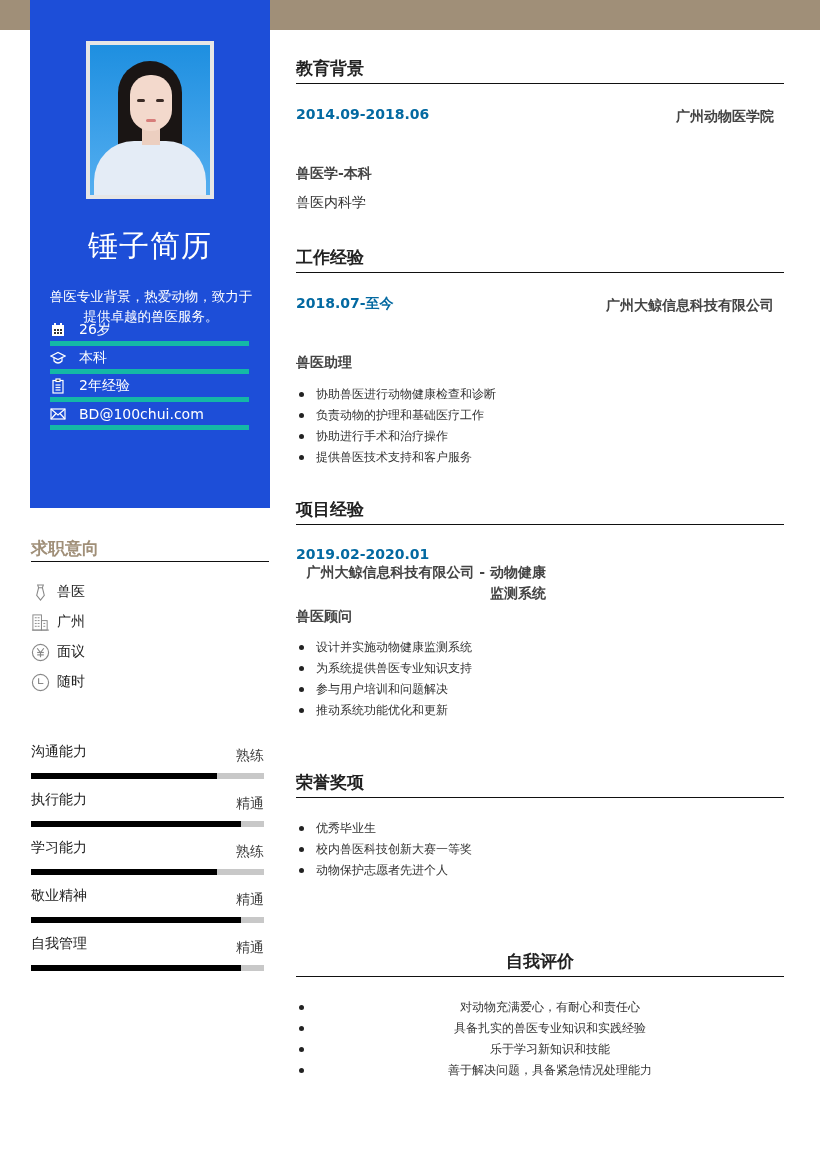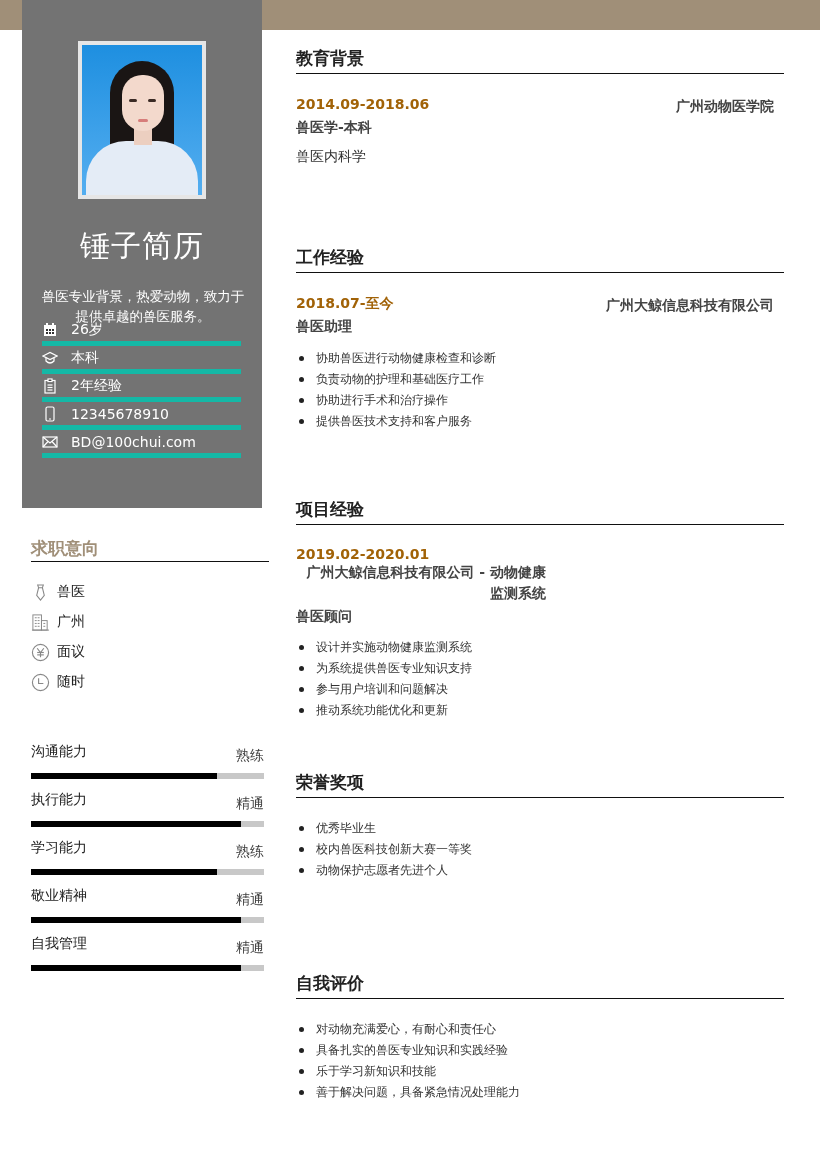--- a/index.html
+++ b/index.html
@@ -1,21 +1,21 @@
 <!DOCTYPE html>
 <html><head>
 <meta charset="utf-8">
 <style>
   * { box-sizing: border-box; margin: 0; padding: 0; }
   html, body { width: 820px; height: 1160px; background: #ffffff; overflow: hidden; }
   body { position: relative; font-family: "DejaVu Sans", "Liberation Sans", sans-serif; color: #333; }
 
   .topbar { position: absolute; left: 0; top: 0; width: 820px; height: 30px; background: #a08f78; }
 
-  .side-dark { position: absolute; left: 22px; top: 0; width: 240px; height: 508px; background: #737373; }
+  .side-dark { position: absolute; left: 30px; top: 0; width: 240px; height: 508px; background: #1d4ed8; }
   .photo { position: absolute; left: 56px; top: 41px; width: 128px; height: 158px; background: #e6e6e6; padding: 4px; }
   .photo-inner { width: 100%; height: 100%; background: linear-gradient(180deg, #1e8fe0 0%, #54aef0 100%); position: relative; overflow: hidden; }
   .hair { position: absolute; left: 28px; top: 16px; width: 64px; height: 120px; background: #1a1514; border-radius: 32px 32px 14px 14px; }
   .face { position: absolute; left: 40px; top: 30px; width: 42px; height: 56px; background: #f3d9cc; border-radius: 21px 21px 22px 22px; }
   .neck { position: absolute; left: 52px; top: 80px; width: 18px; height: 20px; background: #eccfc0; }
   .shirt { position: absolute; left: 4px; top: 96px; width: 112px; height: 60px; background: #e4ecf6; border-radius: 40px 40px 0 0; }
   .eye { position: absolute; top: 54px; width: 8px; height: 3px; background: #3a2a24; border-radius: 2px; }
   .mouth { position: absolute; left: 56px; top: 74px; width: 10px; height: 3px; background: #d77d7a; border-radius: 2px; }
 
   .name { position: absolute; left: 0; top: 226px; width: 240px; text-align: center; color: #fff; font-size: 30px; letter-spacing: 1px; }
@@ -35,23 +35,23 @@
 
   .skill { margin-top: 6px; height: 42px; position: relative; }
   .skill .sname { position: absolute; left: 0; top: 0; font-size: 14px; color: #222; }
   .skill .slevel { position: absolute; right: 5px; top: 4px; font-size: 14px; color: #404040; text-align: right; }
   .skill .bar { position: absolute; left: 0; top: 30px; width: 233px; height: 6px; background: #c8c8c8; }
   .skill .fill { height: 6px; background: #000; }
 
   .main { position: absolute; left: 296px; width: 488px; }
   .main .title { font-size: 17px; font-weight: bold; color: #222; height: 30px; line-height: 28px; border-bottom: 1.5px solid #111; }
   .entry-head { display: flex; justify-content: space-between; margin-top: 20px; padding-right: 10px; }
-  .entry-head .date { font-size: 14px; font-weight: bold; color: #a16207; white-space: nowrap; }
+  .entry-head .date { font-size: 14px; font-weight: bold; color: #0369a1; white-space: nowrap; }
   .entry-head .org { font-size: 14px; font-weight: bold; color: #444; text-align: right; line-height: 21px; max-width: 260px; }
-  .role { font-size: 14px; font-weight: bold; color: #444; line-height: 20px; }
+  .role { font-size: 14px; font-weight: bold; color: #444; line-height: 20px; margin-top: 36px; }
   .desc { font-size: 14px; color: #333; margin-top: 11px; }
   ul.bullets { list-style: none; margin-top: 12px; }
   ul.bullets li { font-size: 12px; color: #333; line-height: 21px; position: relative; padding-left: 20px; }
   ul.bullets li::before { content: ""; position: absolute; left: 3px; top: 8px; width: 5px; height: 5px; background: #222; border-radius: 50%; }
 </style>
 </head>
 <body>
 
 <div class="topbar"></div>
 
@@ -106,29 +106,20 @@
             <line x1="5.5" y1="7" x2="10.5" y2="7"></line>
             <line x1="5.5" y1="9.5" x2="10.5" y2="9.5"></line>
             <line x1="5.5" y1="12" x2="10.5" y2="12"></line>
           </svg>
       </span>
       <span>2年经验</span>
     </div>
     <div class="info-row">
       <span class="ic">
         <svg viewBox="0 0 16 16" fill="none" stroke="#fff" stroke-width="1.2">
-            <rect x="4" y="1" width="8" height="14" rx="1.5"></rect>
-            <line x1="7" y1="13" x2="9" y2="13"></line>
-          </svg>
-      </span>
-      <span>12345678910</span>
-    </div>
-    <div class="info-row">
-      <span class="ic">
-        <svg viewBox="0 0 16 16" fill="none" stroke="#fff" stroke-width="1.2">
             <rect x="1" y="3" width="14" height="10"></rect>
             <path d="M1 3 L8 9 L15 3"></path>
             <path d="M1 13 L6 7.5"></path>
             <path d="M15 13 L10 7.5"></path>
           </svg>
       </span>
       <span>BD@100chui.com</span>
     </div>
   </div>
 </div>
@@ -211,21 +202,21 @@
   </div>
   <div class="skill">
     <span class="sname">自我管理</span>
     <span class="slevel">精通</span>
     <div class="bar">
         <div class="fill" style="width:90%"></div>
       </div>
   </div>
 </div>
 
-<div class="main" style="top:44px;">
+<div class="main" style="top:54px;">
   <div class="title">教育背景</div>
   <div class="entry-head" style="margin-top:22px;">
     <span class="date">2014.09-2018.06</span>
     <span class="org">广州动物医学院</span>
   </div>
   <div class="role">兽医学-本科</div>
   <div class="desc">兽医内科学</div>
 </div>
 
 <div class="main" style="top:243px;">
@@ -260,21 +251,21 @@
 
 <div class="main" style="top:768px;">
   <div class="title">荣誉奖项</div>
   <ul class="bullets" style="margin-top:20px;">
     <li>优秀毕业生</li>
     <li>校内兽医科技创新大赛一等奖</li>
     <li>动物保护志愿者先进个人</li>
   </ul>
 </div>
 
-<div class="main" style="top:969px;">
+<div class="main" style="top:947px;text-align:center;">
   <div class="title">自我评价</div>
   <ul class="bullets" style="margin-top:20px;">
     <li>对动物充满爱心，有耐心和责任心</li>
     <li>具备扎实的兽医专业知识和实践经验</li>
     <li>乐于学习新知识和技能</li>
     <li>善于解决问题，具备紧急情况处理能力</li>
   </ul>
 </div>
 
 </body></html>

